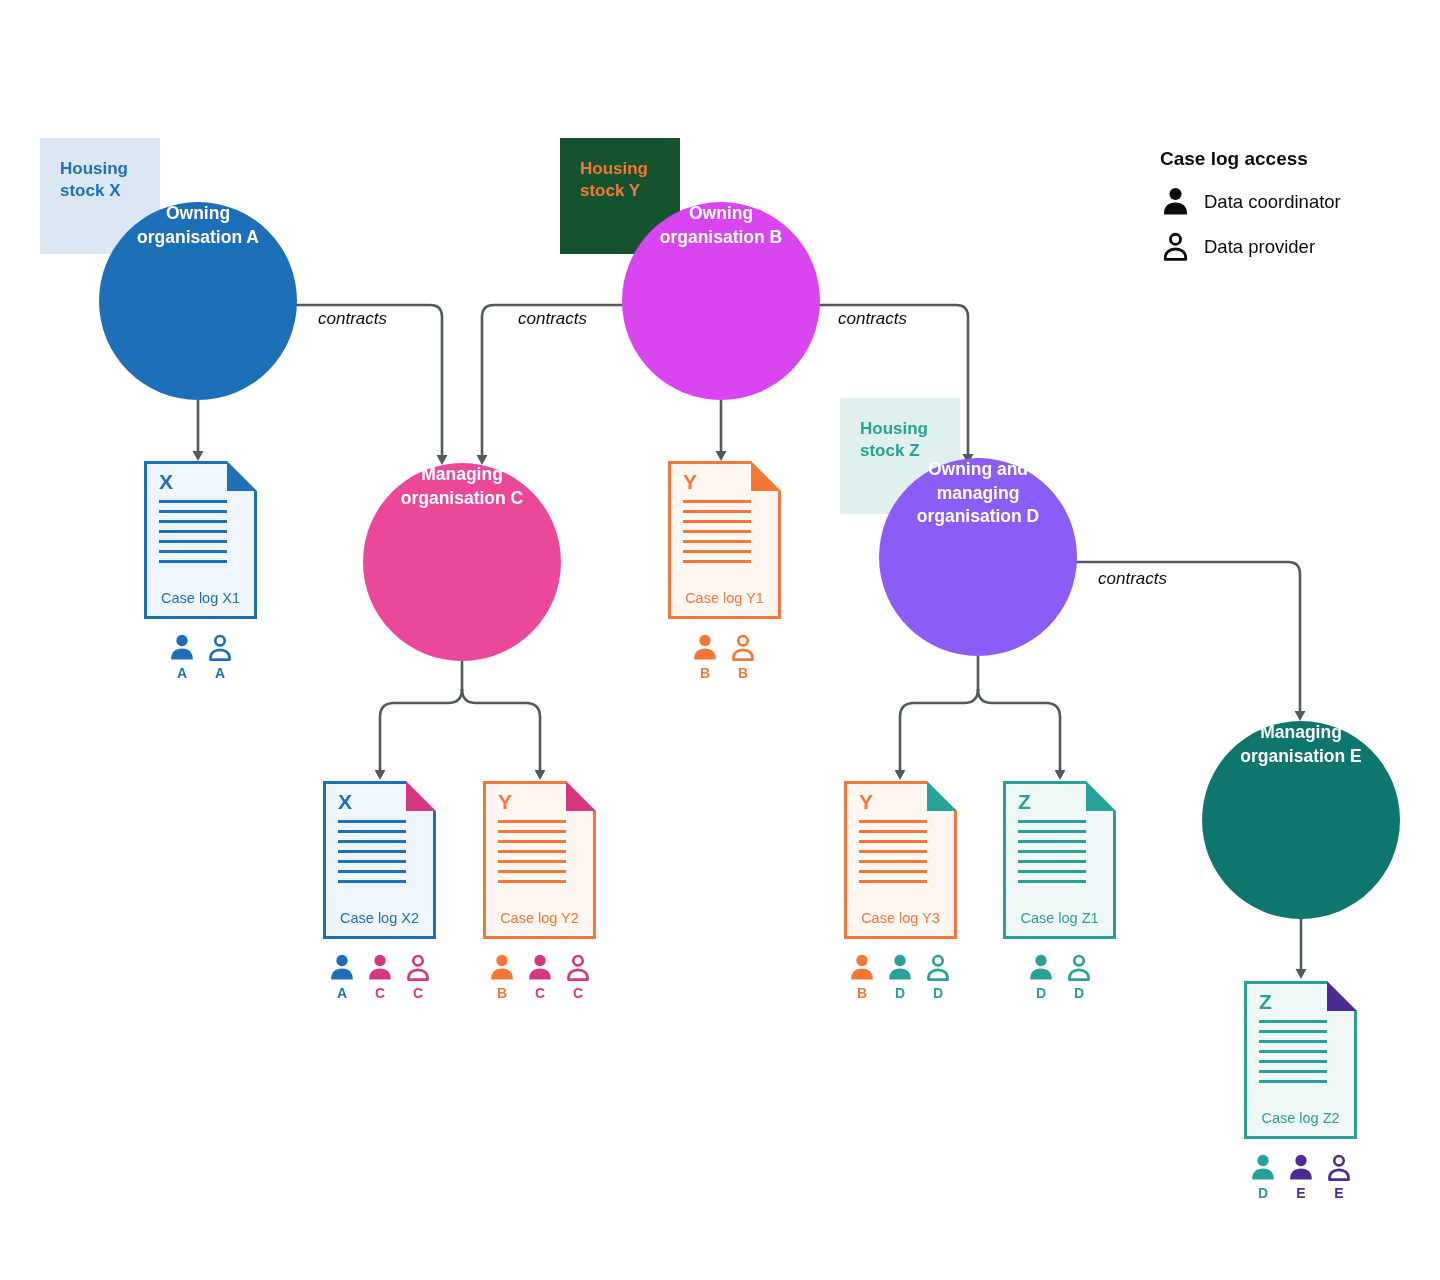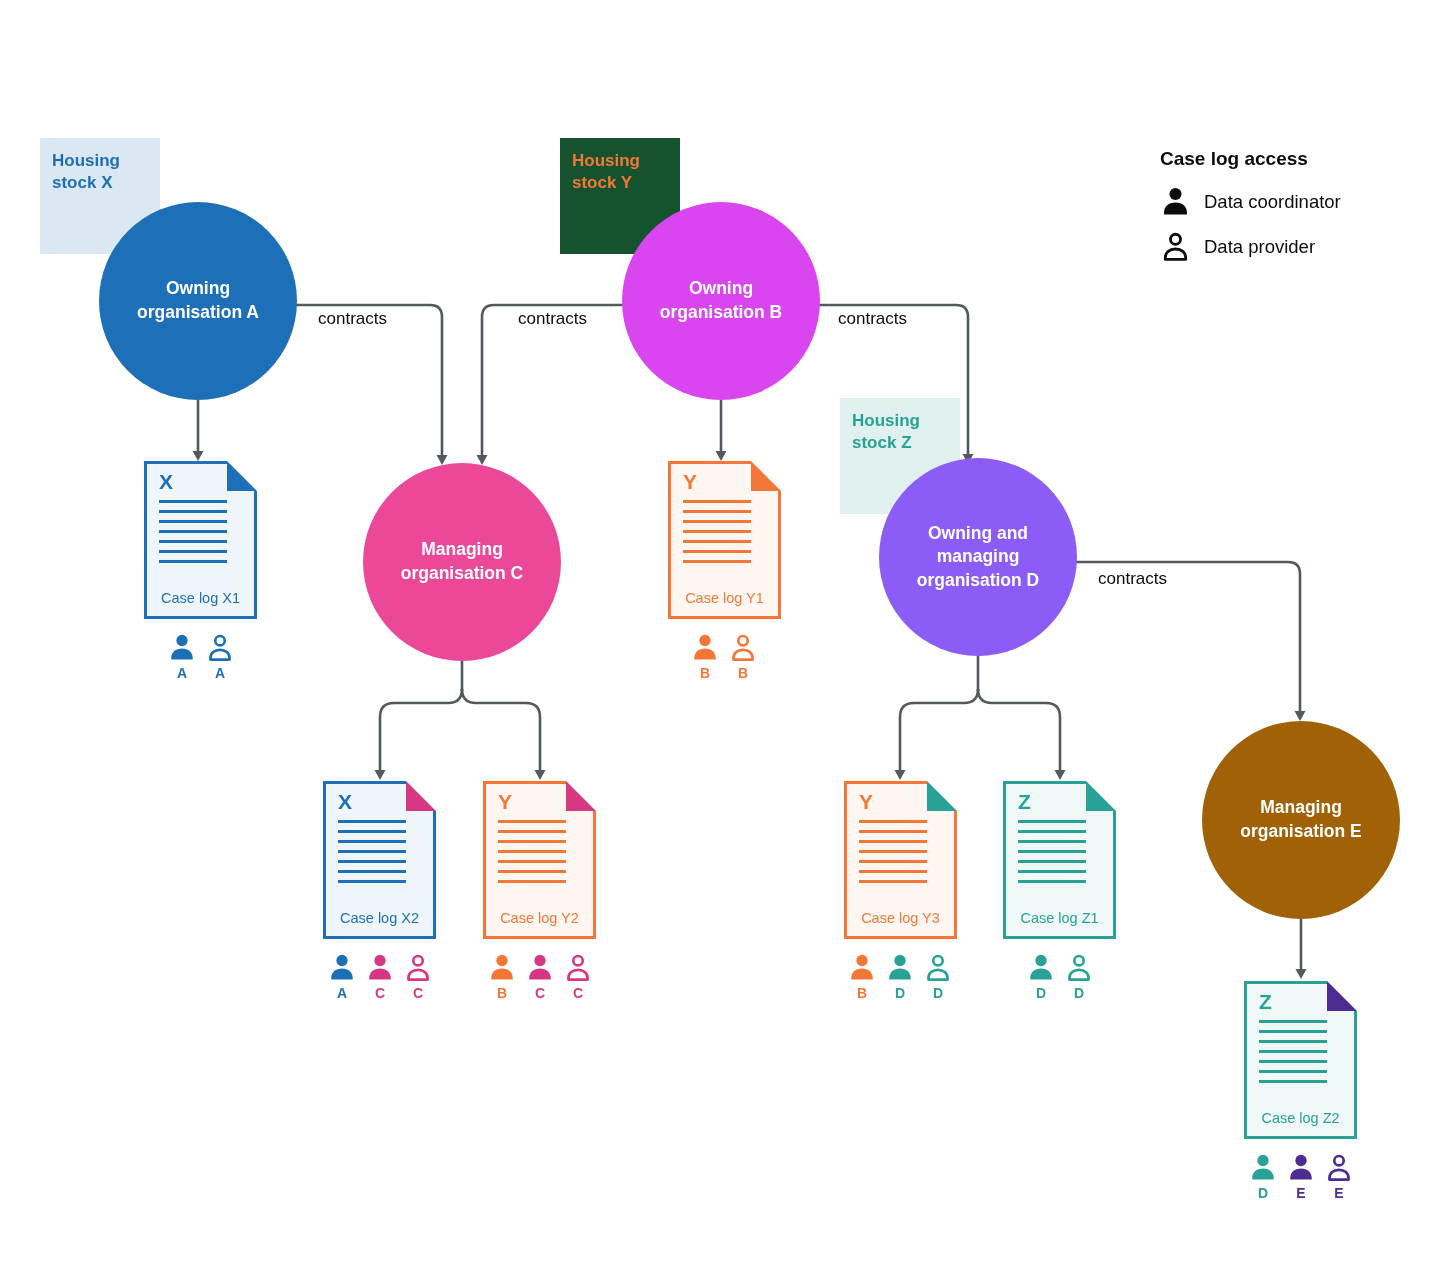--- a/index.html
+++ b/index.html
@@ -8,43 +8,43 @@
     position:relative; width:1440px; height:1280px; background:#ffffff;
     font-family:"Liberation Sans", "DejaVu Sans", sans-serif; color:#0b0c0c;
     overflow:hidden;
   }
   .page-title { position:absolute; left:42px; top:44px; font-size:30px; font-weight:bold; letter-spacing:-0.2px; }
 
   .connector-layer { position:absolute; left:0; top:0; z-index:0; }
   .conn { fill:none; stroke:#505a5f; stroke-width:2.6; marker-end:url(#arrowhead); }
   .conn-stem { fill:none; stroke:#505a5f; stroke-width:2.6; }
 
-  .stock-box { position:absolute; width:120px; height:116px; box-sizing:border-box; padding:12px;
+  .stock-box { position:absolute; width:120px; height:116px; box-sizing:border-box; padding:20px;
     font-weight:bold; font-size:17px; line-height:1.3; z-index:1; }
 
   .org-circle { position:absolute; width:198px; height:198px; border-radius:50%;
-    display:flex; align-items:center; justify-content:center; text-align:center; z-index:2; }
+    display:flex; align-items:flex-start; justify-content:center; text-align:center; z-index:2; }
   .org-label { color:#ffffff; font-weight:bold; font-size:17.5px; line-height:1.35; width:146px; }
 
   .doc { position:absolute; width:113px; height:158px; box-sizing:border-box;
     border:3px solid var(--c); background:var(--tint);
     display:flex; flex-direction:column; padding:6px 12px 10px; z-index:2; }
   .doc-fold { position:absolute; top:-3px; right:-3px; width:0; height:0; border-style:solid;
     border-width:0 30px 30px 0; border-color: transparent #ffffff var(--fold) transparent; }
   .doc-letter { font-weight:bold; font-size:21px; color:var(--c); line-height:1.1; }
   .doc-lines { margin-top:7px; height:64px; width:82%;
     background:repeating-linear-gradient(to bottom, var(--c) 0 3px, transparent 3px 10px); }
   .doc-label { margin-top:auto; text-align:center; font-weight:normal; font-size:14.5px; color:var(--c); white-space:nowrap; }
 
   .access-row { position:absolute; transform:translateX(-50%); display:flex; gap:9px; z-index:2; }
   .person { display:flex; flex-direction:column; align-items:center; gap:3px; }
   .person-icon { width:29px; height:29px; display:block; }
   .person-letter { font-weight:bold; font-size:14px; }
 
-  .contracts-label { position:absolute; font-size:17px; color:#0b0c0c; z-index:3; }
+  .contracts-label { position:absolute; font-size:17px; color:#0b0c0c; z-index:3;font-style:italic; }
 
   .legend { position:absolute; left:1160px; top:148px; z-index:3; }
   .legend-title { font-weight:bold; font-size:19px; margin-bottom:16px; }
   .legend-item { display:flex; align-items:center; gap:13px; margin-bottom:14px; color:#0b0c0c; }
   .legend-icon { width:31px; height:31px; color:#0b0c0c; }
   .legend-label { font-size:18.5px; }
 </style>
 </head>
 <body>
 
@@ -100,21 +100,21 @@
   </div>
   <div class="org-circle" style="left:622px; top:202px; background:#d946ef;">
     <span class="org-label">Owning organisation B</span>
   </div>
   <div class="org-circle" style="left:363px; top:463px; background:#ec4899;">
     <span class="org-label">Managing organisation C</span>
   </div>
   <div class="org-circle" style="left:879px; top:458px; background:#8b5cf6;">
     <span class="org-label">Owning and managing organisation D</span>
   </div>
-  <div class="org-circle" style="left:1202px; top:721px; background:#a16207;">
+  <div class="org-circle" style="left:1202px; top:721px; background:#0f766e;">
     <span class="org-label">Managing organisation E</span>
   </div>
 
   <div class="contracts-label" style="left:318px; top:309px;">contracts</div>
   <div class="contracts-label" style="left:518px; top:309px;">contracts</div>
   <div class="contracts-label" style="left:838px; top:309px;">contracts</div>
   <div class="contracts-label" style="left:1098px; top:569px;">contracts</div>
 
   <div class="legend">
     <div class="legend-title">Case log access</div>

